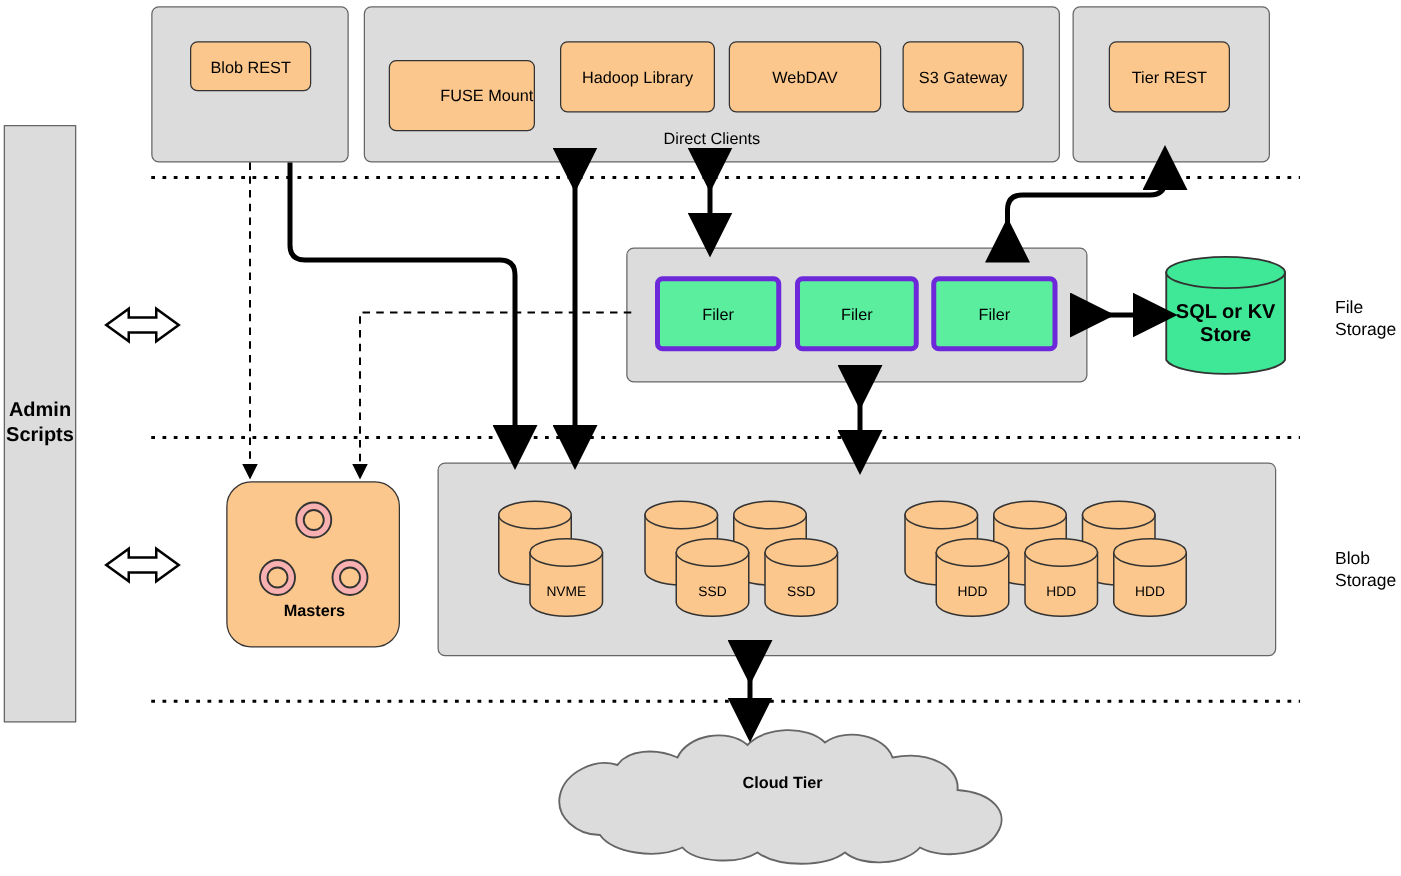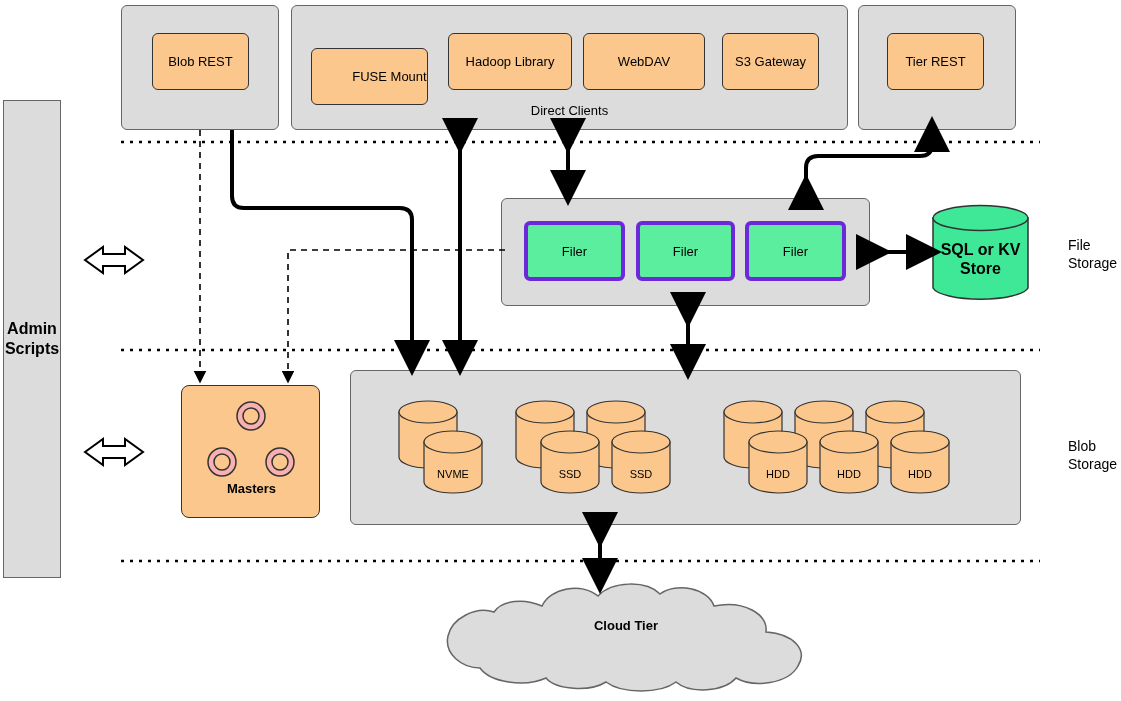--- a/index.html
+++ b/index.html
@@ -10,38 +10,38 @@
   .grey-group{background:#dcdcdc;border:1px solid #666;border-radius:6px;}
   .orange{background:#fbc78d;border:1px solid #333;border-radius:6px;
           display:flex;align-items:center;justify-content:center;
           font-size:13px;text-align:center;}
   .filer{background:#5bee9f;border:4px solid #6d28d9;border-radius:6px;
          display:flex;align-items:center;justify-content:center;font-size:13px;}
   .plain-label{position:absolute;font-size:13px;text-align:center;}
   .bold{font-weight:bold;}
   .cyl-label{position:absolute;font-size:11px;text-align:center;width:100%;}
   svg{position:absolute;left:0;top:0;overflow:visible;}
-  .masters-box{background:#fbc78d;border:1.5px solid #333;border-radius:8px;}
+  .masters-box{background:#fbc78d;border:1.5px solid #333;border-radius:20px;}
   .admin-box{background:#dcdcdc;border:1px solid #666;
              display:flex;align-items:center;justify-content:center;}
   .admin-text{font-size:16px;font-weight:bold;text-align:center;line-height:1.25;}
   .side-label{position:absolute;font-size:14px;line-height:1.3;}
   .cloud-label{position:absolute;font-size:13px;font-weight:bold;}
   .sqlkv-label{position:absolute;font-size:16px;font-weight:bold;text-align:center;line-height:1.2;width:100%;}
 </style>
 </head>
 <body>
 
 <div id="canvas">
 
   <div class="box grey-group" style="left:121px;top:5px;width:158px;height:125px;"></div>
   <div class="box grey-group" style="left:291px;top:5px;width:557px;height:125px;"></div>
   <div class="box grey-group" style="left:858px;top:5px;width:158px;height:125px;"></div>
 
-  <div class="box orange" style="left:152px;top:33px;width:97px;height:57px;">Blob REST</div>
+  <div class="box orange" style="left:152px;top:33px;width:97px;height:40px;">Blob REST</div>
 
   <div class="box orange" style="left:311px;top:48px;width:117px;height:57px;padding-left:40px;">FUSE Mount</div>
   <div class="box orange" style="left:448px;top:33px;width:124px;height:57px;">Hadoop Library</div>
   <div class="box orange" style="left:583px;top:33px;width:122px;height:57px;">WebDAV</div>
   <div class="box orange" style="left:722px;top:33px;width:97px;height:57px;">S3 Gateway</div>
 
   <div class="plain-label" style="left:291px;top:103px;width:557px;">Direct Clients</div>
 
   <div class="box orange" style="left:887px;top:33px;width:97px;height:57px;">Tier REST</div>
 

